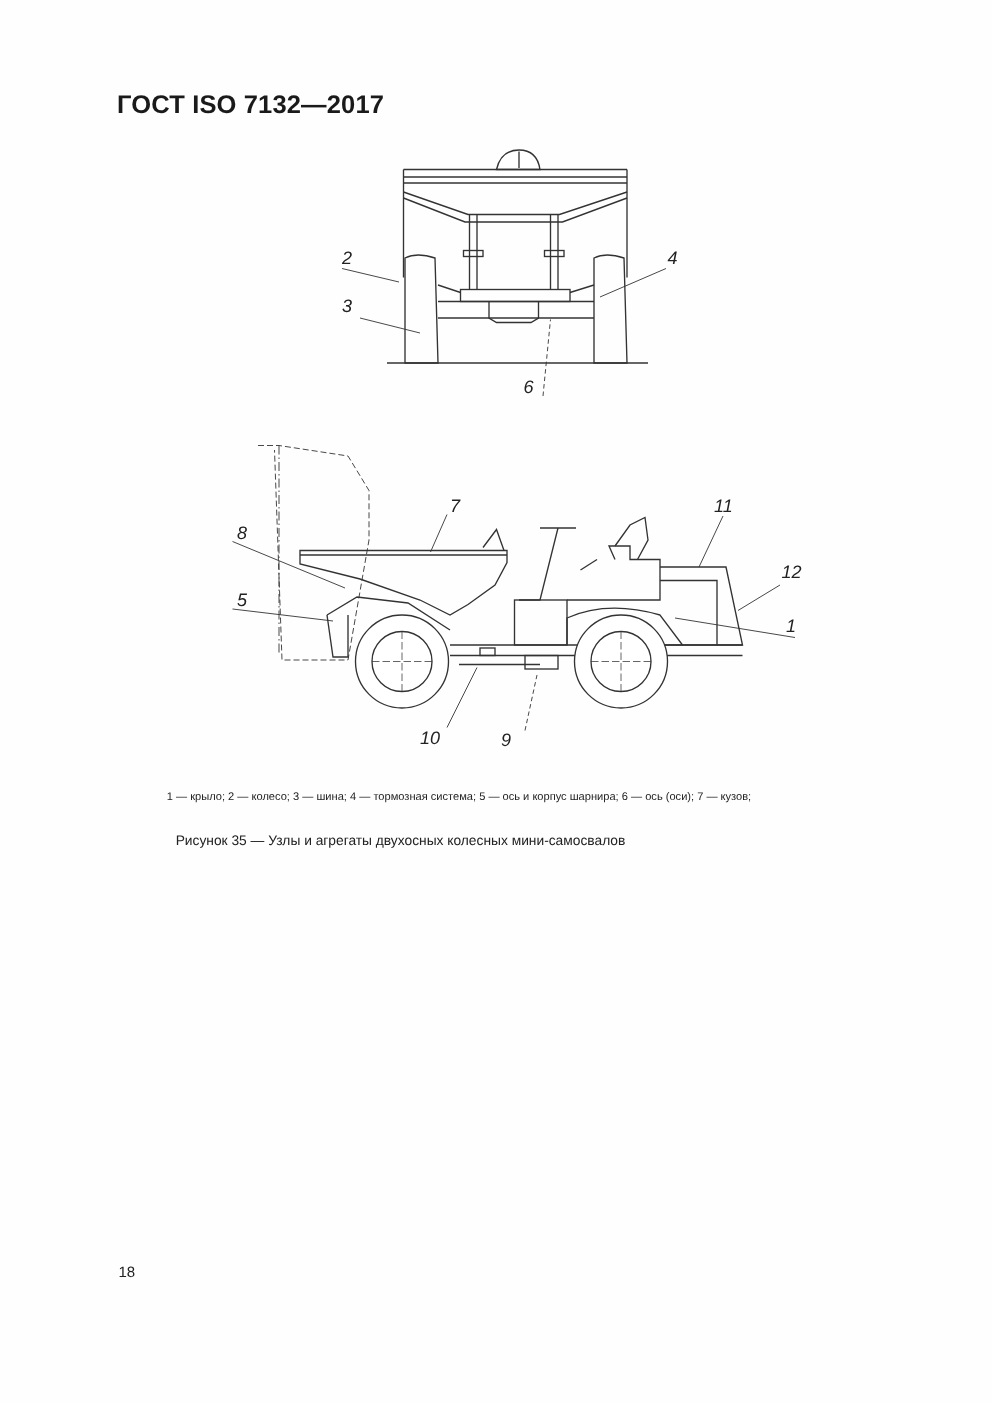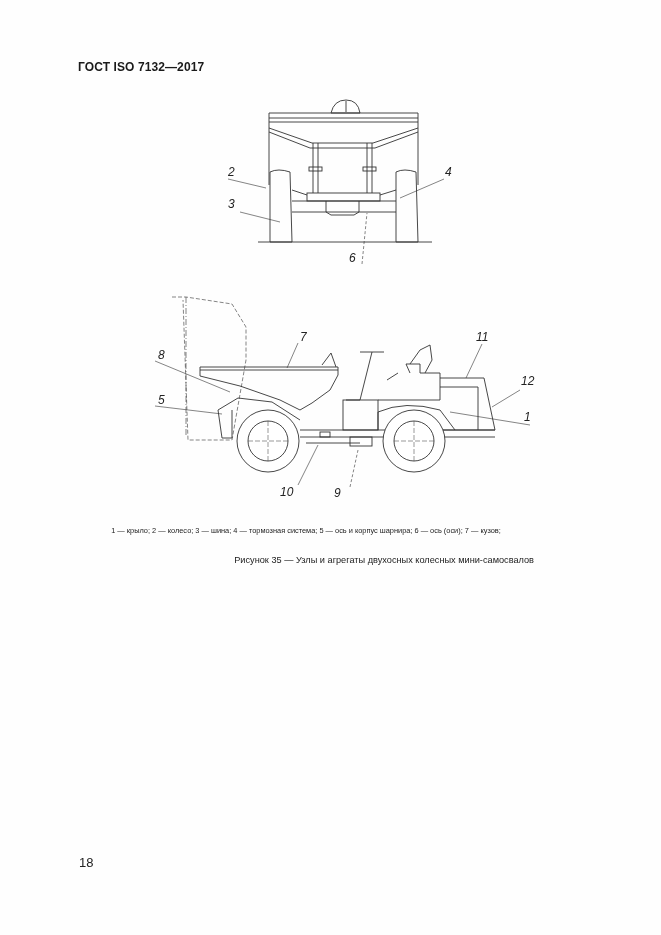--- a/index.html
+++ b/index.html
@@ -1,22 +1,22 @@
 <!DOCTYPE html>
 <html><head>
 <meta charset="utf-8">
 <style>
   html, body { margin:0; padding:0; background:#fff; }
   body { width:661px; height:935px; position:relative; overflow:hidden; font-family:"Liberation Sans", sans-serif; color:#1a1a1a; }
   .page { position:absolute; inset:0; background:#fefefe; }
-  .header { position:absolute; left:78px; top:60px; font-size:12px; font-weight:bold; letter-spacing:0.1px; }
+  .header { position:absolute; left:78px; top:60px; font-size:17px; font-weight:bold; letter-spacing:0.1px; }
   .fig { position:absolute; left:0; top:0; }
   .legend { position:absolute; left:0; width:612px; text-align:center; font-size:7.4px; line-height:12px; color:#222; }
-  .caption { position:absolute; left:0; width:534px; top:555px; text-align:right; font-size:9.2px; color:#222; }
-  .pagenum { position:absolute; left:79px; top:843px; font-size:13px; color:#222;margin-top:12px; }
+  .caption { position:absolute; left:0; width:534px; top:555px; text-align:center; font-size:9.2px; color:#222; }
+  .pagenum { position:absolute; left:79px; top:843px; font-size:10px; color:#222; }
   .lbl { font-family:"Liberation Sans", sans-serif; font-style:italic; font-size:12px; fill:#222; }
 </style>
 </head>
 <body>
 
 <div class="page">
   <div class="header">ГОСТ ISO 7132—2017</div>
 
   <svg class="fig" width="661" height="935" stroke="#333" fill="none" stroke-width="0.9">
 

